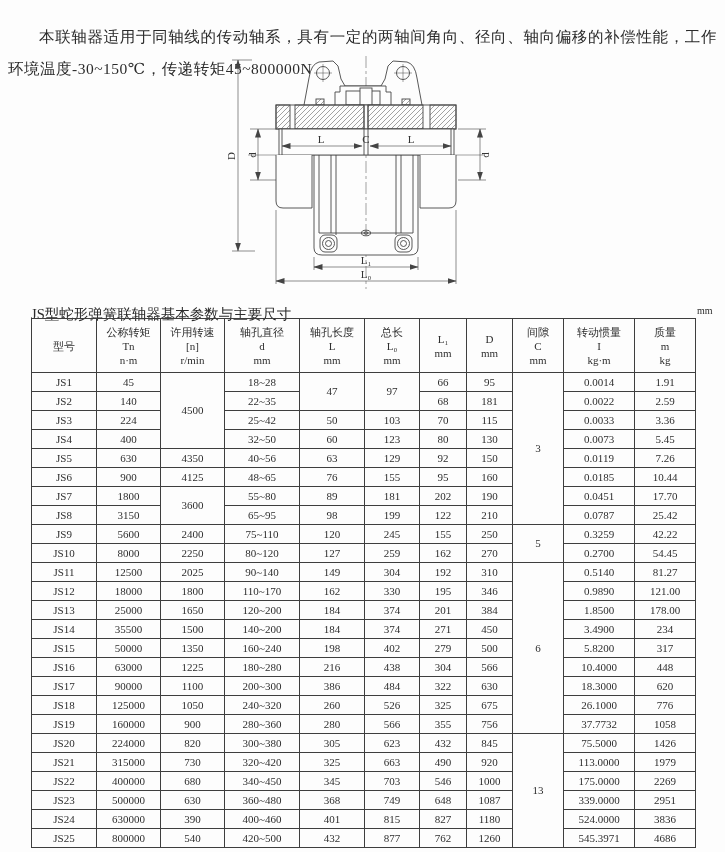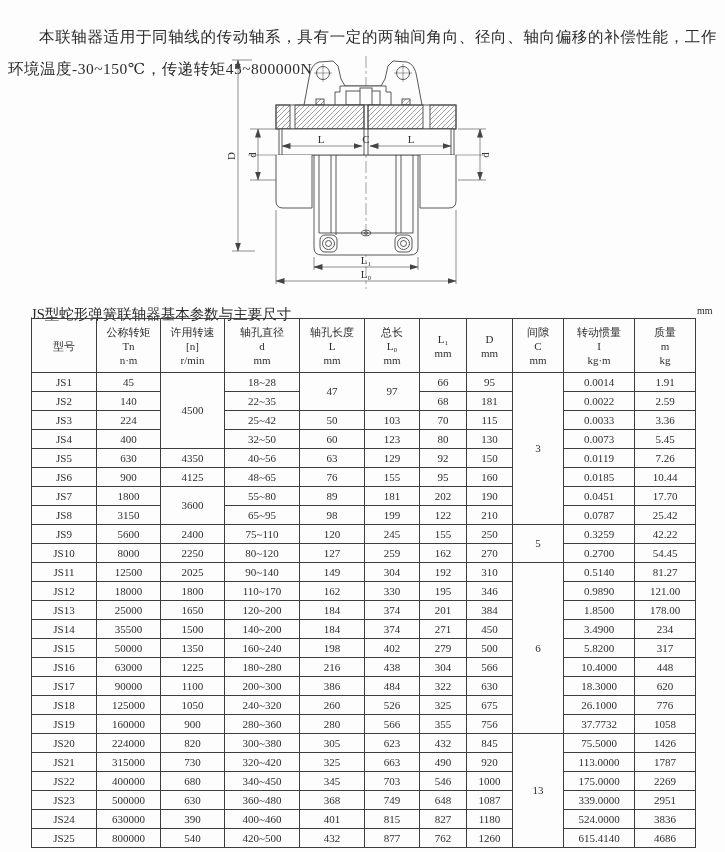--- a/index.html
+++ b/index.html
@@ -437,21 +437,21 @@
       <tr>
         <td>JS21</td>
         <td>315000</td>
         <td>730</td>
         <td>320~420</td>
         <td>325</td>
         <td>663</td>
         <td>490</td>
         <td>920</td>
         <td>113.0000</td>
-        <td>1787</td>
+        <td>1979</td>
       </tr>
       <tr>
         <td>JS22</td>
         <td>400000</td>
         <td>680</td>
         <td>340~450</td>
         <td>345</td>
         <td>703</td>
         <td>546</td>
         <td>1000</td>
@@ -484,17 +484,17 @@
       </tr>
       <tr>
         <td>JS25</td>
         <td>800000</td>
         <td>540</td>
         <td>420~500</td>
         <td>432</td>
         <td>877</td>
         <td>762</td>
         <td>1260</td>
-        <td>615.4140</td>
+        <td>545.3971</td>
         <td>4686</td>
       </tr>
     </tbody>
 </table>
 
 </body></html>

